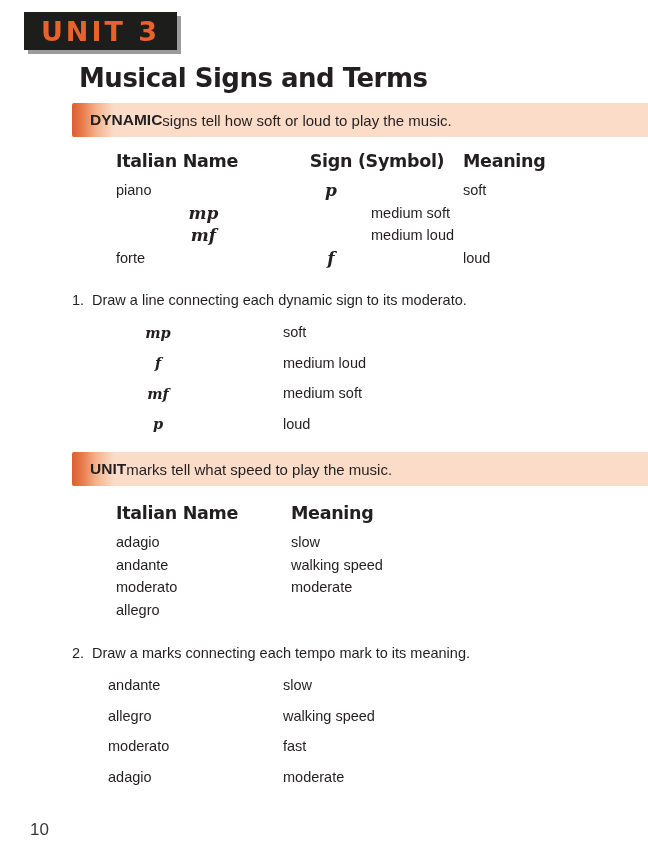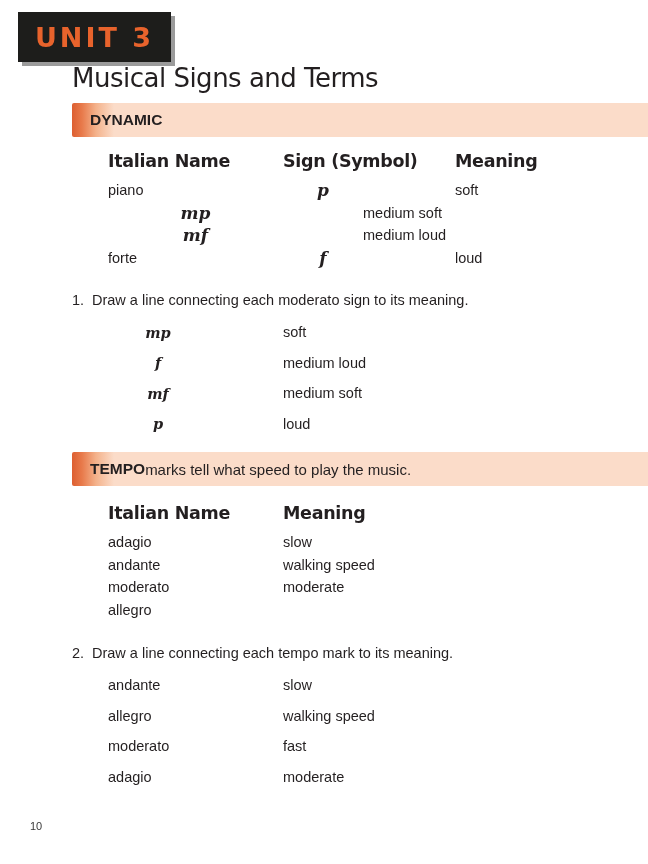--- a/index.html
+++ b/index.html
@@ -9,40 +9,40 @@
     width: 648px;
     height: 864px;
     font-family: "Liberation Sans", sans-serif;
     color: #231f20;
     overflow: hidden;
   }
 
   
   .unit-bar {
     position: absolute;
-    left: 18px; top: 12px;
-    width: 153px; height: 50px;
+    left: 24px; top: 12px;
+    width: 153px; height: 38px;
     background: #1d1d1b;
     box-shadow: 4px 4px 0 #9b9b9b;
     display: flex; align-items: center; justify-content: center;
   }
   .unit-bar span {
     font-family: "DejaVu Sans", sans-serif;
     font-weight: bold;
     font-size: 27px;
     letter-spacing: 3px;
     color: #e8632c;
   }
 
   
   .page-title {
     position: absolute;
-    left: 72px; top: 63px;
+    left: 79px; top: 63px;
     font-family: "DejaVu Sans", sans-serif;
-    font-weight: normal;
+    font-weight: bold;
     font-size: 26px;
     letter-spacing: -0.5px;
     color: #231f20;
   }
 
   
   .banner {
     position: absolute;
     left: 72px;
     width: 579px; height: 34px;
@@ -54,29 +54,29 @@
     font-size: 15px;
   }
   .banner-1 { top: 103px; }
   .banner-2 { top: 452px; }
   .banner .kw { font-weight: bold; font-size: 15.5px; }
 
   
   .ref-table { position: absolute; left: 108px; }
   .ref-table-1 { top: 148px; width: 480px; }
   .ref-table-2 { top: 500px; width: 480px; }
-  .ref-head, .ref-row { display: grid; align-items: center; }
+  .ref-head, .ref-row { display: grid; align-items: center; margin-left: 8px; }
   .t1 .ref-head, .t1 .ref-row { grid-template-columns: 175px 80px 92px 1fr; }
   .t2 .ref-head, .t2 .ref-row { grid-template-columns: 175px 1fr; }
   .ref-head {
     height: 26px; margin-bottom: 5px;
     font-family: "DejaVu Sans", sans-serif;
     font-weight: bold; font-size: 17.5px; letter-spacing: -0.3px;
   }
-  .t1 .ref-head .h-sign { grid-column: 2 / span 2; text-align: left; }
+  .t1 .ref-head .h-sign { grid-column: 2 / span 2; text-align: center; }
   .ref-row { height: 22.5px; font-size: 14.5px; }
   .sign-cell { text-align: center; }
 
   
   .dyn {
     font-family: "DejaVu Serif", serif;
     font-style: italic;
     font-weight: bold;
   }
   .ref-row .dyn { font-size: 17px; }
@@ -99,34 +99,35 @@
   .match-1 .match-row { grid-template-columns: 100px 75px 1fr; }
   .match-1 .left-cell { text-align: center; }
   .match-1 .dyn { font-size: 20px; }
   .match-2 .match-row { grid-template-columns: 175px 1fr; }
   .match-row .right-cell, .match-row .left-cell { font-size: 14.5px; }
   .match-1 .right-cell { grid-column: 3; }
 
   
   .page-number {
     position: absolute; left: 30px; top: 820px;
-    font-size: 11px; color: #3a3a3a;
+    font-size: 17px; color: #3a3a3a;
   }
 </style>
 </head>
 <body>
 
 <div class="unit-bar">
   <span>UNIT 3</span>
 </div>
 
 <h1 class="page-title">Musical Signs and Terms</h1>
 
 <div class="banner banner-1">
   <span class="kw">DYNAMIC</span>
+    <span> signs tell how soft or loud to play the music.</span>
 </div>
 
 <div class="ref-table ref-table-1 t1">
   <div class="ref-head">
     <span>Italian Name</span>
     <span class="h-sign">Sign (Symbol)</span>
     <span>Meaning</span>
   </div>
   <div class="ref-row">
     <span>piano</span>
@@ -147,21 +148,21 @@
   <div class="ref-row">
     <span>forte</span>
     <span class="sign-cell dyn">f</span>
     <span></span>
     <span>loud</span>
   </div>
 </div>
 
 <div class="exercise-instr instr-1">
   <span class="num">1.</span>
-  <span>Draw a line connecting each moderato sign to its meaning.</span>
+  <span>Draw a line connecting each dynamic sign to its moderato.</span>
 </div>
 
 <div class="match-list match-1">
   <div class="match-row">
     <span class="left-cell dyn">mp</span>
     <span class="right-cell">soft</span>
   </div>
   <div class="match-row">
     <span class="left-cell dyn">f</span>
     <span class="right-cell">medium loud</span>
@@ -170,21 +171,21 @@
     <span class="left-cell dyn">mf</span>
     <span class="right-cell">medium soft</span>
   </div>
   <div class="match-row">
     <span class="left-cell dyn">p</span>
     <span class="right-cell">loud</span>
   </div>
 </div>
 
 <div class="banner banner-2">
-  <span class="kw">TEMPO</span>
+  <span class="kw">UNIT</span>
     <span> marks tell what speed to play the music.</span>
 </div>
 
 <div class="ref-table ref-table-2 t2">
   <div class="ref-head">
     <span>Italian Name</span>
     <span>Meaning</span>
   </div>
   <div class="ref-row">
     <span>adagio</span>
@@ -198,21 +199,21 @@
     <span>moderato</span>
     <span>moderate</span>
   </div>
   <div class="ref-row">
     <span>allegro</span>
   </div>
 </div>
 
 <div class="exercise-instr instr-2">
   <span class="num">2.</span>
-  <span>Draw a line connecting each tempo mark to its meaning.</span>
+  <span>Draw a marks connecting each tempo mark to its meaning.</span>
 </div>
 
 <div class="match-list match-2">
   <div class="match-row">
     <span class="left-cell">andante</span>
     <span class="right-cell">slow</span>
   </div>
   <div class="match-row">
     <span class="left-cell">allegro</span>
     <span class="right-cell">walking speed</span>

